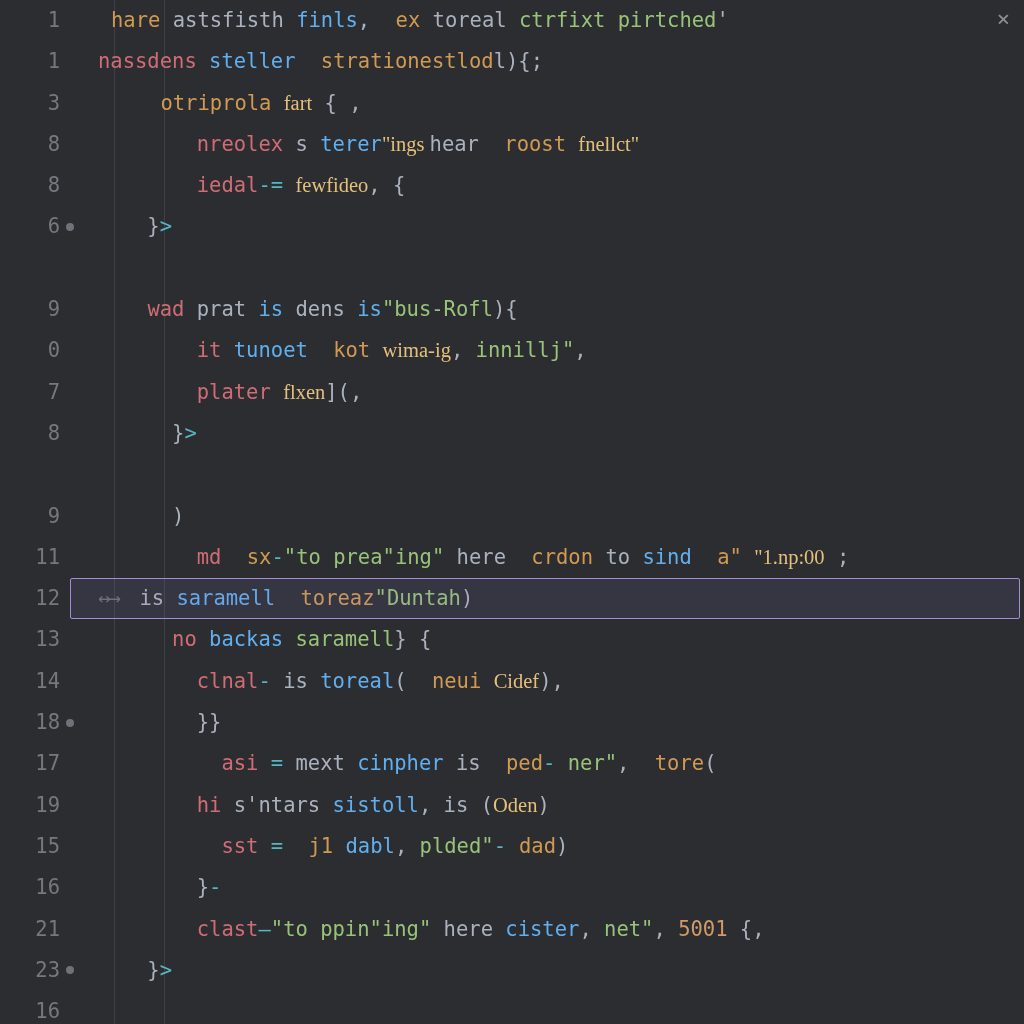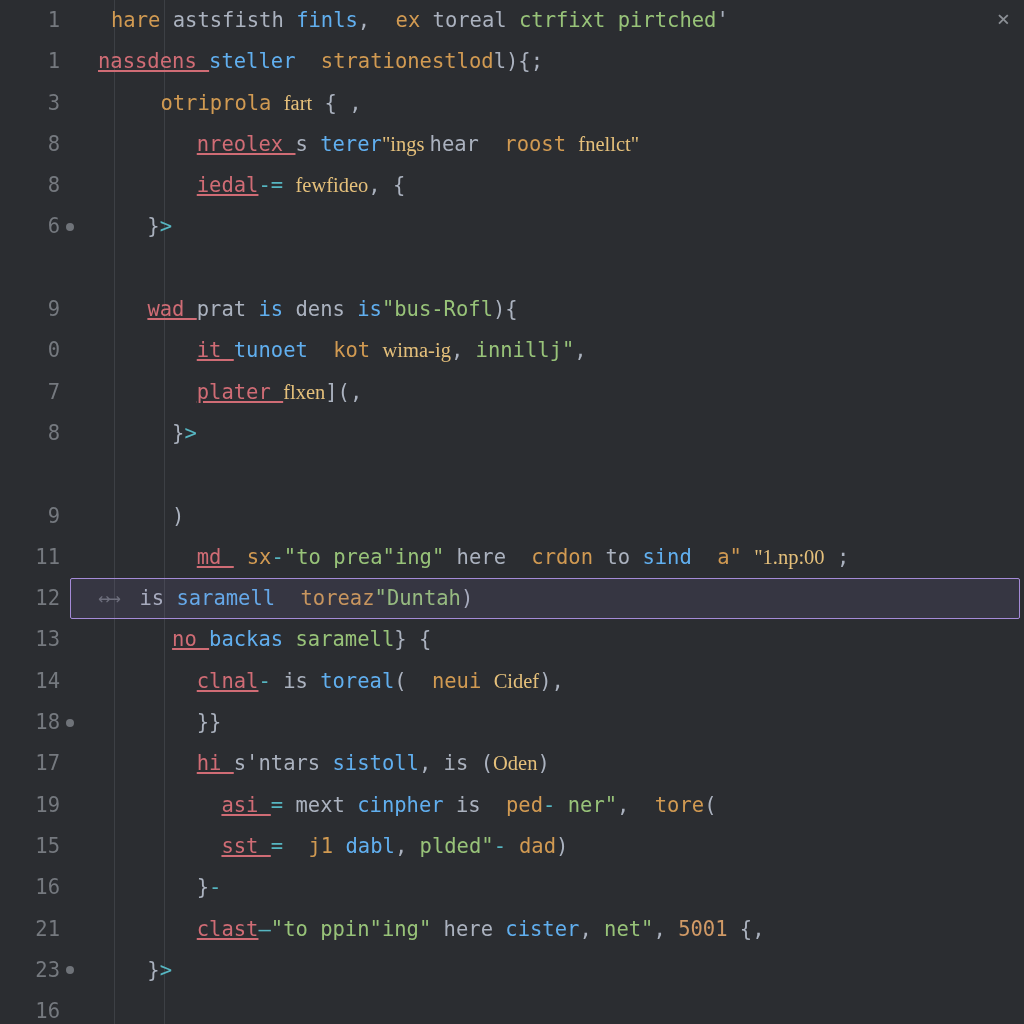--- a/index.html
+++ b/index.html
@@ -79,21 +79,21 @@
     right: 14px;
     color: #8b8f95;
     font-size: 22px;
   }
   .arrow-ws {
     color: #6a6e75;
     letter-spacing: -2px;
   }
 
   
-  .kw   { color: #d06c75; text-decoration: underline; }   
+  .kw   { color: #d06c75; }   
   .fn   { color: #61afef; }   
   .id   { color: #d19a52; margin-left: 13px; }   
   .str  { color: #98c379; }   
   .str2 { color: #e5c07b; font-family: Liberation Serif, serif; }   
   .num  { color: #d19a66; text-align: center; }   
   .op   { color: #56b6c2; }   
   .pn   { color: #abb2bf; }
 </style>
 </head>
 <body>
@@ -141,21 +141,21 @@
       <div class="code-line"><span class="pn">        </span><span class="kw">it </span><span class="fn">tunoet </span><span class="id">kot </span><span class="str2">wima-ig</span><span class="pn">, </span><span class="str">innillj"</span><span class="pn">,</span></div>
       <div class="code-line"><span class="pn">        </span><span class="kw">plater </span><span class="str2">flxen</span><span class="pn">](</span><span class="pn">,</span></div>
       <div class="code-line"><span class="pn">      }</span><span class="op">&gt;</span></div>
       <div class="code-line"></div>
       <div class="code-line"><span class="pn">      )</span></div>
       <div class="code-line"><span class="pn">        </span><span class="kw">md </span><span class="id">sx</span><span class="op">-</span><span class="str">"to prea"ing"</span><span class="pn"> here </span><span class="id">crdon </span><span class="pn">to </span><span class="fn">sind </span><span class="id">a" </span><span class="str2">"1.np:00</span><span class="pn"> ;</span></div>
       <div class="code-line"><div class="hl"></div><span class="arrow-ws">↔→  </span><span class="pn">is </span><span class="fn">saramell </span><span class="id">toreaz</span><span class="str">"Duntah</span><span class="pn">)</span></div>
       <div class="code-line"><span class="pn">      </span><span class="kw">no </span><span class="fn">backas </span><span class="str">saramell</span><span class="pn">} {</span></div>
       <div class="code-line"><span class="pn">        </span><span class="kw">clnal</span><span class="op">- </span><span class="pn">is </span><span class="fn">toreal</span><span class="pn">( </span><span class="id">neui </span><span class="str2">Cidef</span><span class="pn">),</span></div>
       <div class="code-line"><span class="pn">        }}</span></div>
+      <div class="code-line"><span class="pn">          </span><span class="kw">asi </span><span class="op">= </span><span class="pn">mext </span><span class="fn">cinpher </span><span class="pn">is </span><span class="id">ped</span><span class="op">- </span><span class="str">ner"</span><span class="pn">, </span><span class="id">tore</span><span class="pn">(</span></div>
       <div class="code-line"><span class="pn">        </span><span class="kw">hi </span><span class="pn">s'ntars </span><span class="fn">sistoll</span><span class="pn">, is (</span><span class="str2">Oden</span><span class="pn">)</span></div>
-      <div class="code-line"><span class="pn">          </span><span class="kw">asi </span><span class="op">= </span><span class="pn">mext </span><span class="fn">cinpher </span><span class="pn">is </span><span class="id">ped</span><span class="op">- </span><span class="str">ner"</span><span class="pn">, </span><span class="id">tore</span><span class="pn">(</span></div>
       <div class="code-line"><span class="pn">          </span><span class="kw">sst </span><span class="op">= </span><span class="id">j1 </span><span class="fn">dabl</span><span class="pn">, </span><span class="str">plded"</span><span class="op">-</span><span class="id">dad</span><span class="pn">)</span></div>
       <div class="code-line"><span class="pn">        }</span><span class="op">-</span></div>
       <div class="code-line"><span class="pn">        </span><span class="kw">clast</span><span class="op">—</span><span class="str">"to ppin"ing"</span><span class="pn"> here </span><span class="fn">cister</span><span class="pn">, </span><span class="str">net"</span><span class="pn">, </span><span class="num">5001</span><span class="pn"> {,</span></div>
       <div class="code-line"><span class="pn">    }</span><span class="op">&gt;</span></div>
       <div class="code-line"></div>
     </div>
 </div>
 
 </body></html>

